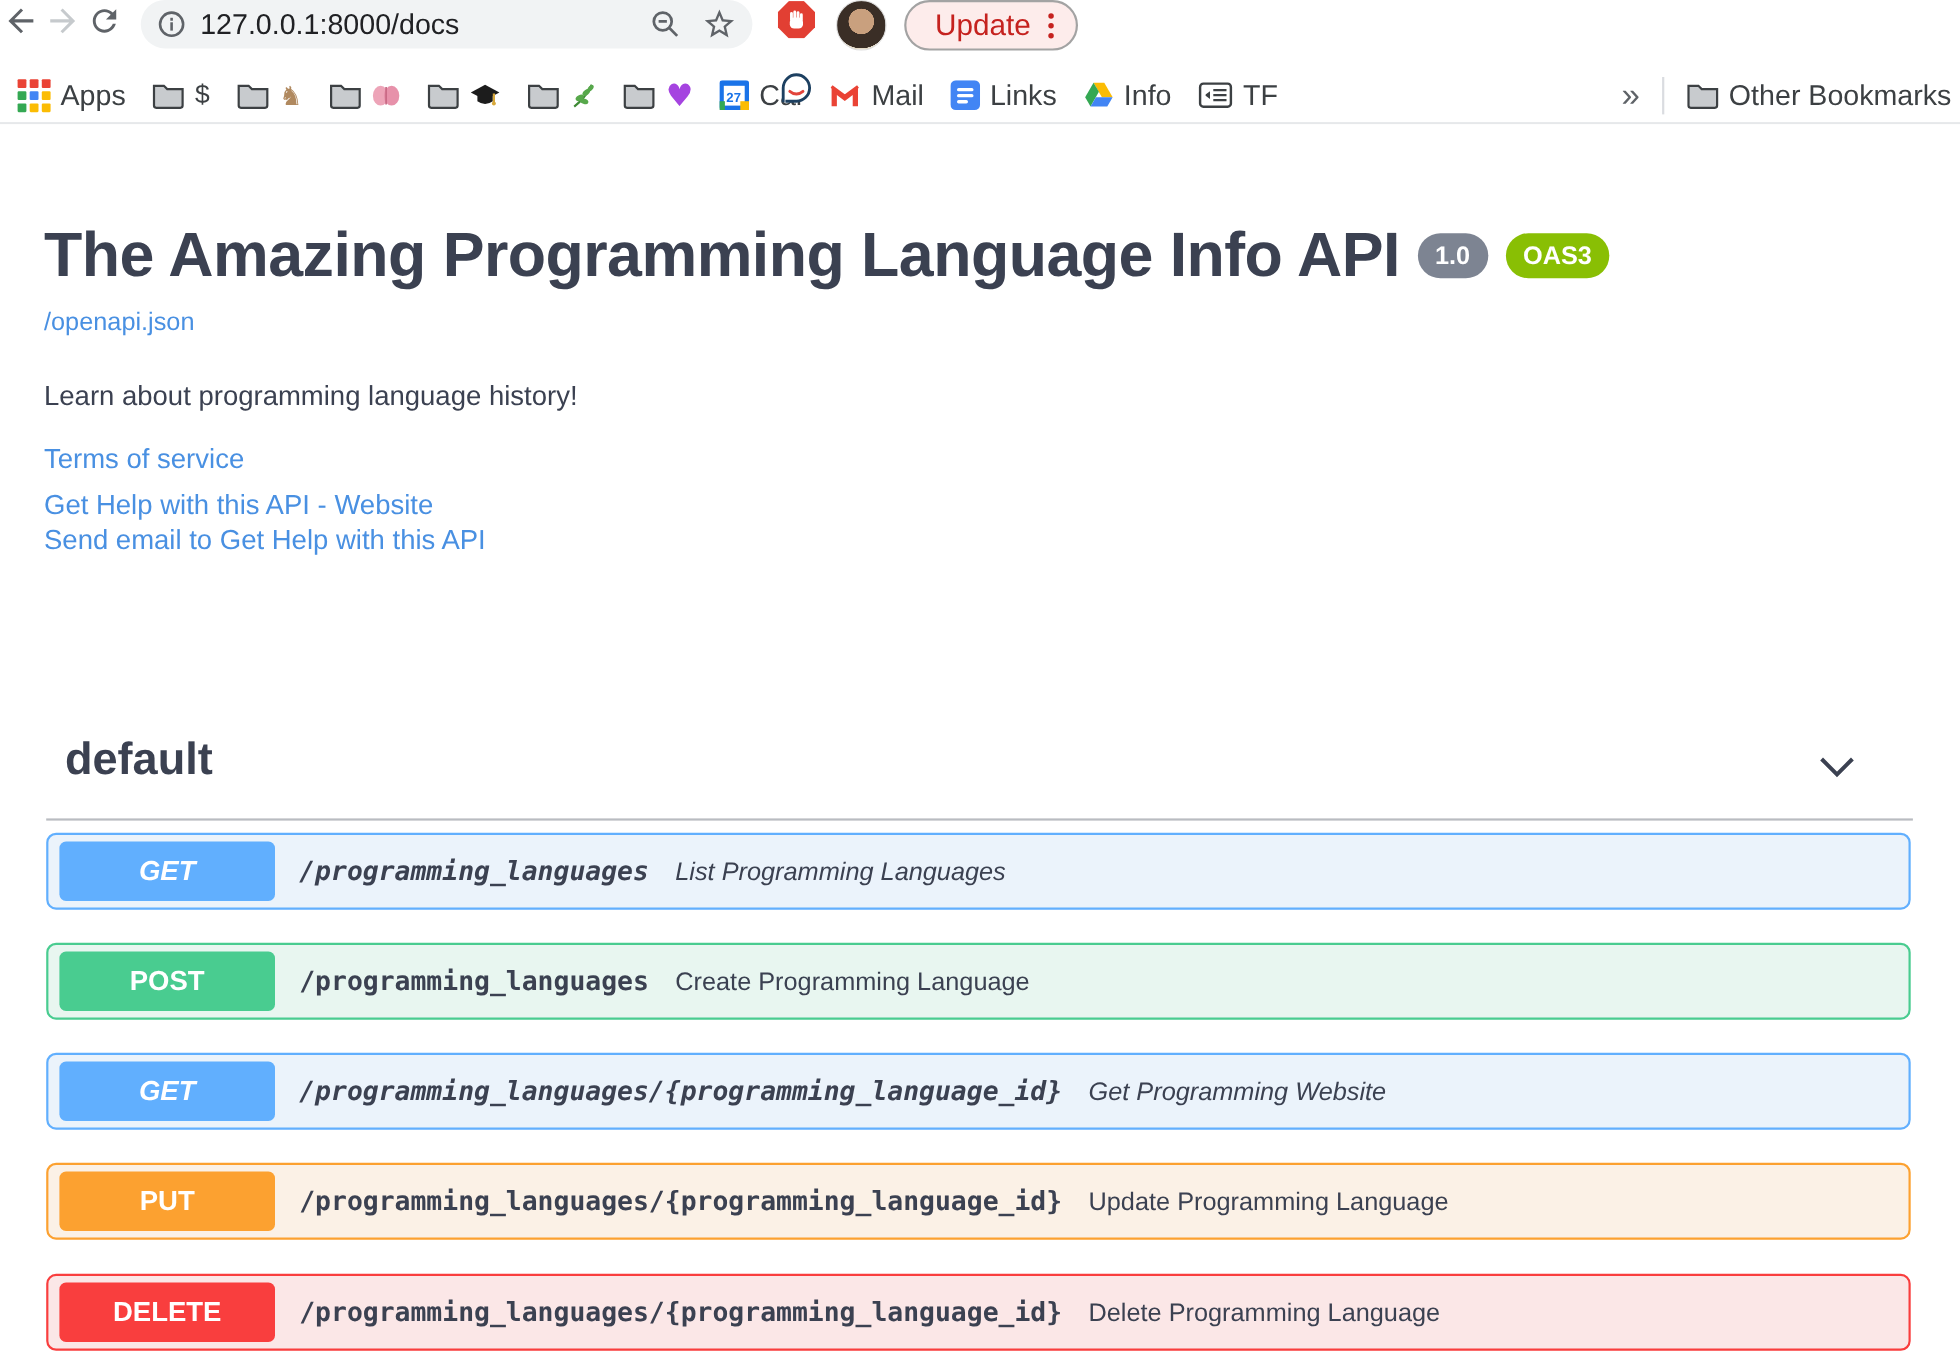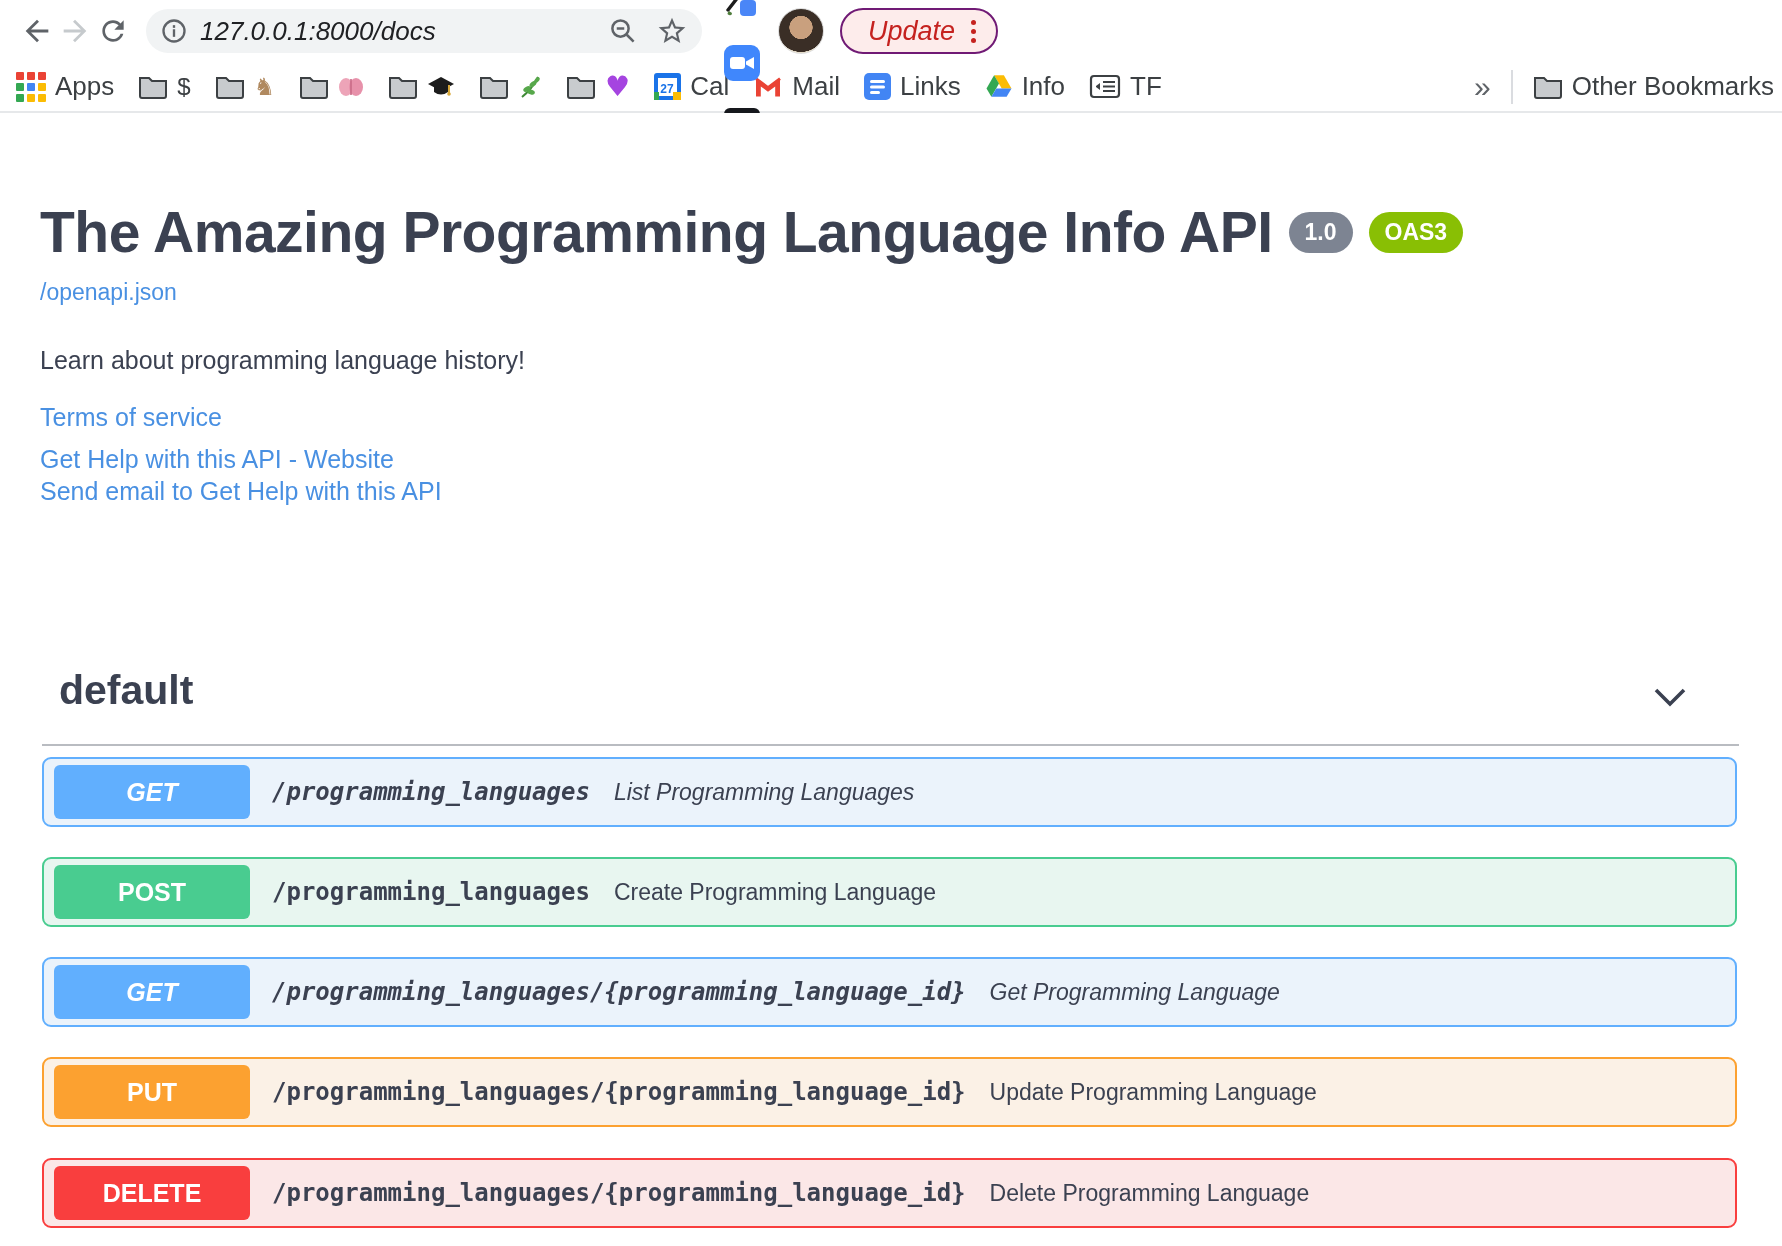--- a/index.html
+++ b/index.html
@@ -1,35 +1,35 @@
 <!DOCTYPE html>
 <html><head>
 <meta charset="utf-8">
 <style>
   * { margin:0; padding:0; box-sizing:border-box; }
   html,body { width:1782px; height:1246px; background:#fff; overflow:hidden;
     font-family:"Liberation Sans", sans-serif; }
 
   
-  .toolbar { height:62px; display:flex; align-items:center; padding-left:18px; background:#fff;font-style:italic; }
+  .toolbar { height:62px; display:flex; align-items:flex-start; background:#fff; }
   .navbtn { width:38px; height:38px; display:flex; align-items:center; justify-content:center; flex:0 0 auto; }
   .omnibox { width:556px; height:44px; margin-left:14px; border-radius:22px; background:#f1f3f4;
     display:flex; align-items:center; padding:0 14px; flex:0 0 auto; }
   .omnibox .url { font-size:26px; color:#202124; margin-left:12px; flex:1 1 auto; white-space:nowrap; }
   .ext-strip { display:flex; align-items:center; gap:27px; margin-left:22px;flex-direction:column; }
   .ext { width:36px; height:36px; display:flex; align-items:center; justify-content:center; position:relative; flex:0 0 auto; }
   .octagon { width:34px; height:34px; background:#e23f33;
     clip-path:polygon(30% 0,70% 0,100% 30%,100% 70%,70% 100%,30% 100%,0 70%,0 30%);
     display:flex; align-items:center; justify-content:center; }
   .cors-box { width:34px; height:34px; background:#ca2f28; border-radius:7px; color:#fff;
     font-size:11px; font-weight:bold; display:flex; align-items:center; justify-content:center; letter-spacing:0; }
   .tp { font-size:27px; font-weight:bold; color:#f2453d; }
   .avatar { width:46px; height:46px; border-radius:50%; margin-left:18px; flex:0 0 auto;
     background:radial-gradient(circle at 50% 42%, #c9a07e 0 34%, #3a2e26 35% 72%, #e6dcc8 73%); border:1px solid #ddd; }
-  .update-pill { margin-left:16px; height:46px; padding:0 20px 0 26px; border:2px solid #701a75; border-radius:23px;
+  .update-pill { margin-left:16px; height:46px; padding:0 20px 0 26px; border:2px solid #a3a3a3; border-radius:23px;
     background:#fdeceb; display:flex; align-items:center; gap:16px; flex:0 0 auto; }
   .update-pill span { color:#c5221f; font-size:27px; }
   .kebab { display:flex; flex-direction:column; gap:4px; }
   .kebab i { width:5px; height:5px; border-radius:50%; background:#c5221f; display:block; }
 
   
   .bookmarks { height:51px; display:flex; align-items:center; padding:0 8px 0 16px; gap:24px; background:#fff;
     border-bottom:2px solid #e6e8ea; }
   .bm { display:flex; align-items:center; gap:9px; color:#3c4043; font-size:26px; flex:0 0 auto; }
   .appsgrid { display:grid; grid-template-columns:repeat(3,8px); grid-template-rows:repeat(3,8px); gap:3px; }
@@ -370,21 +370,21 @@
     <span class="summary">List Programming Languages</span>
   </div>
   <div class="op-row post r2">
     <span class="badge post">POST</span>
     <span class="path">/programming_languages</span>
     <span class="summary">Create Programming Language</span>
   </div>
   <div class="op-row get r3">
     <span class="badge get">GET</span>
     <span class="path">/programming_languages/{programming_language_id}</span>
-    <span class="summary">Get Programming Language</span>
+    <span class="summary">Get Programming Website</span>
   </div>
   <div class="op-row put r4">
     <span class="badge put">PUT</span>
     <span class="path">/programming_languages/{programming_language_id}</span>
     <span class="summary">Update Programming Language</span>
   </div>
   <div class="op-row delete r5">
     <span class="badge delete">DELETE</span>
     <span class="path">/programming_languages/{programming_language_id}</span>
     <span class="summary">Delete Programming Language</span>

